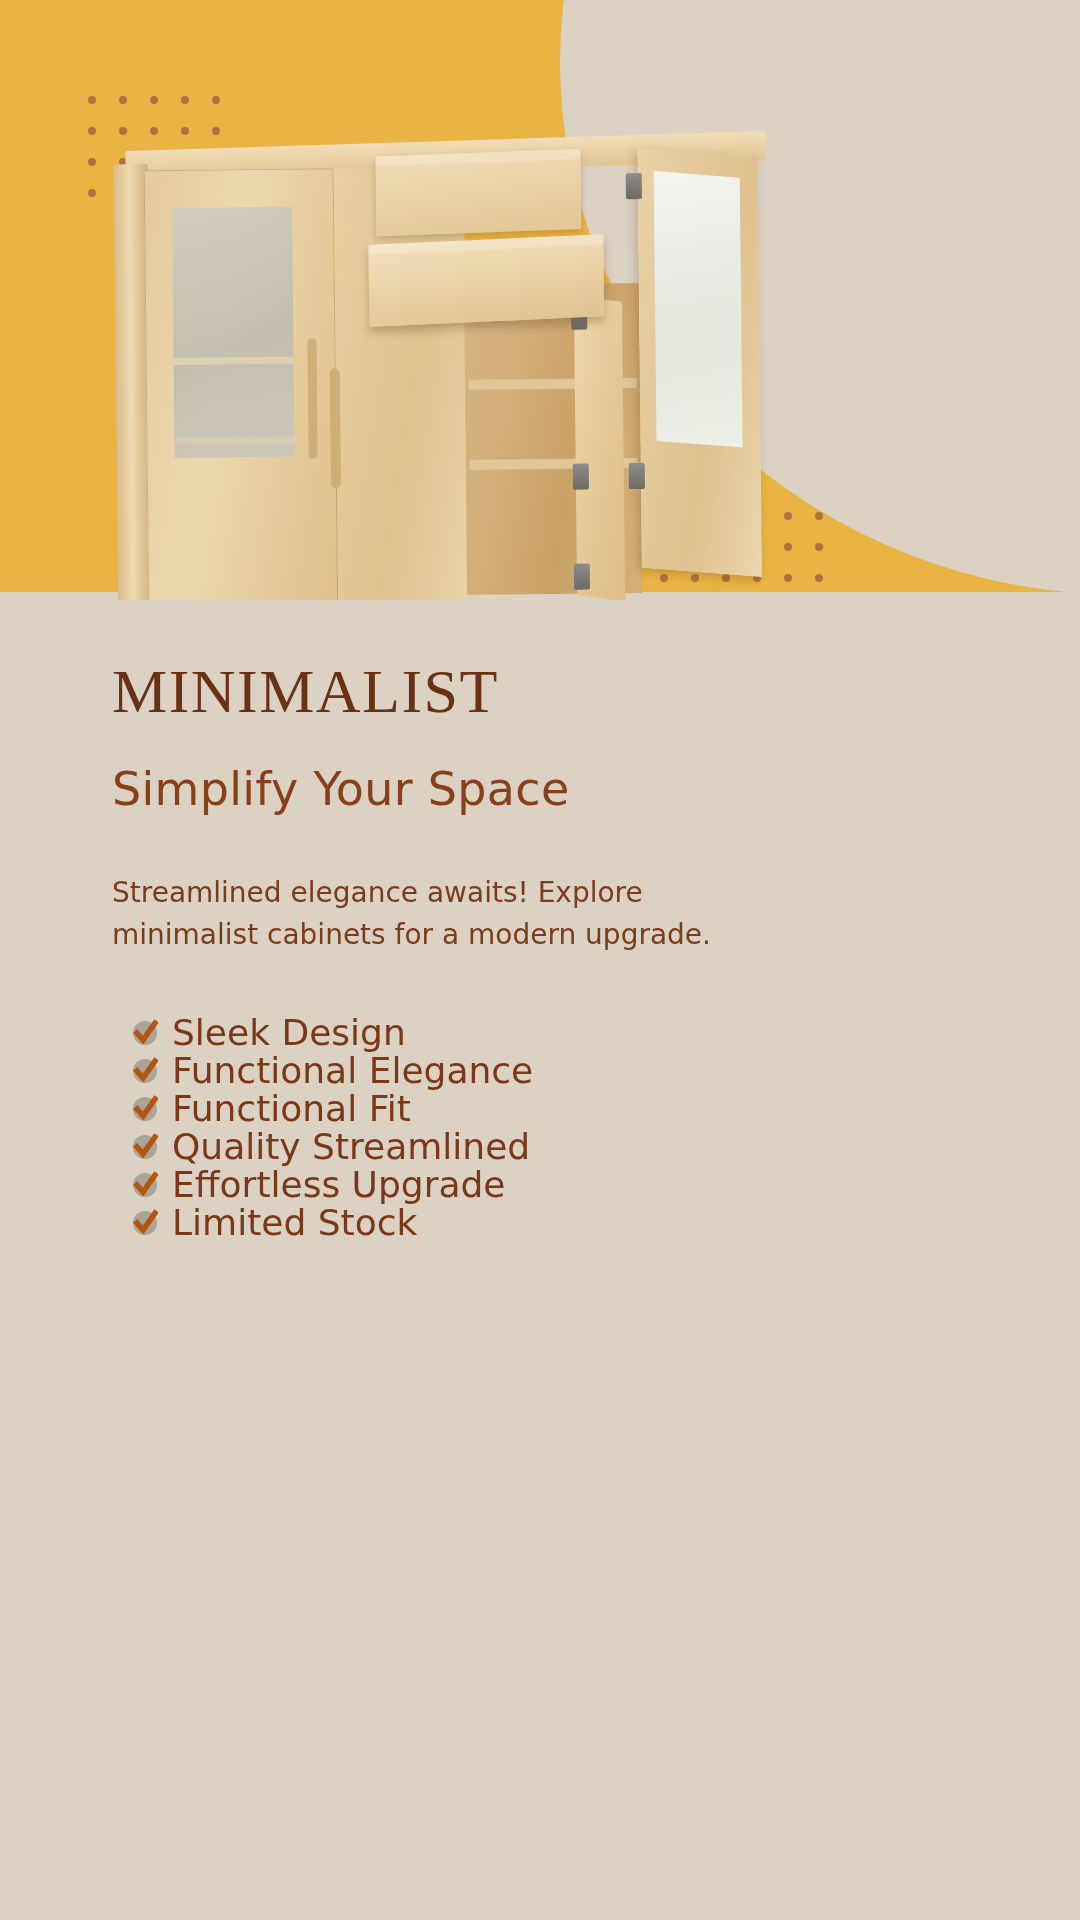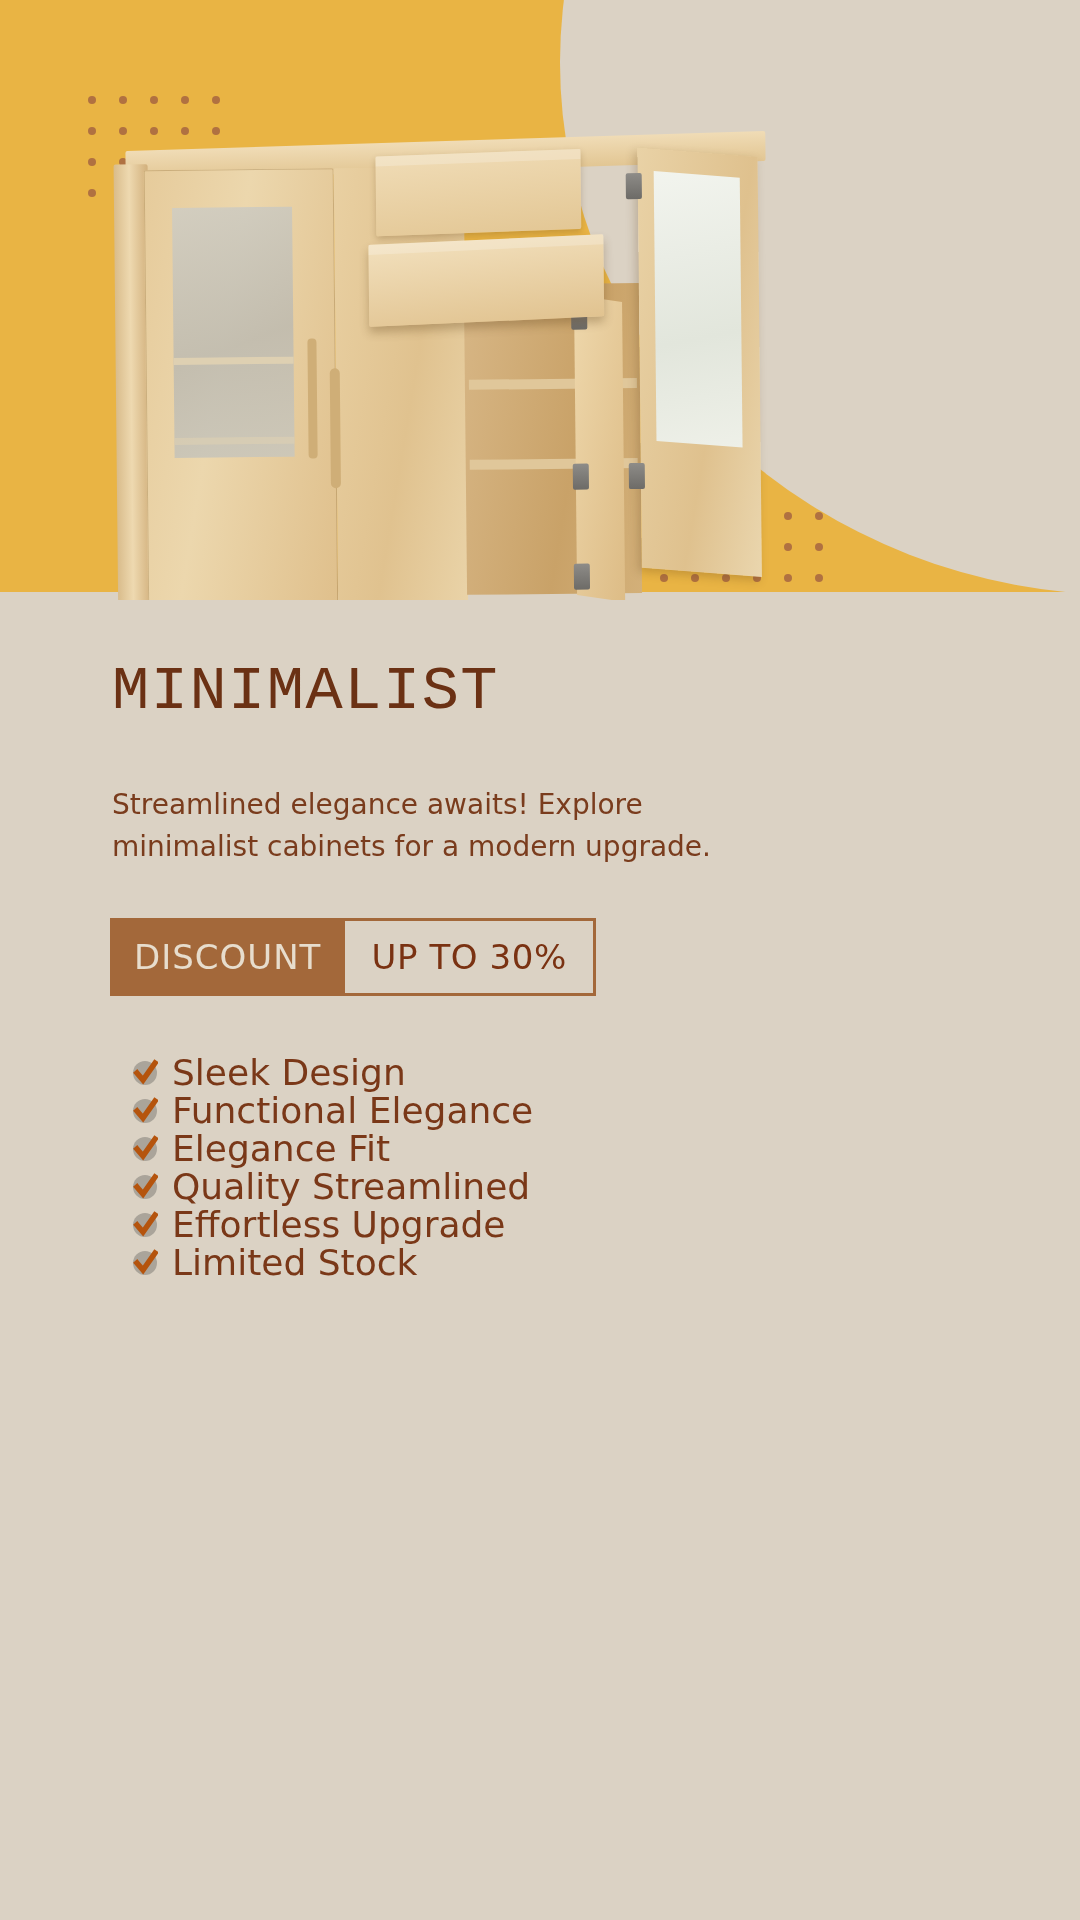--- a/index.html
+++ b/index.html
@@ -129,21 +129,21 @@
     background:linear-gradient(180deg,#8e8c88,#6d6b67);
     border-radius:2px;
   }
 
   
   .content { position:absolute; left:0; top:600px; width:1080px; }
 
   .headline {
     margin:55px 0 0 112px;
     color:#6b3114;
-    font-family:Liberation Mono, monospace;
+    font-family:Liberation Serif, serif;
     font-weight:400;
     font-size:62px;
     line-height:1.18;
     letter-spacing:1.5px;
   }
   .subhead {
     margin:34px 0 0 112px;
     color:#8a3f1b;
     font-size:46px;
     font-weight:400;
@@ -296,27 +296,24 @@
 
   </div>
 </div>
 
 <div class="content">
 
   <h1 class="headline">
     <span>MINIMALIST</span><br>
   </h1>
 
+  <h2 class="subhead">Simplify Your Space</h2>
 
   <p class="body-copy">Streamlined elegance awaits! Explore minimalist cabinets for a modern upgrade.</p>
 
-  <div class="badge">
-    <div class="badge-left">DISCOUNT</div>
-    <div class="badge-right">UP TO 30%</div>
-  </div>
 
   <ul class="features" id="feature-list">
       <li class="feature">
         <span class="check-ico">
           <span class="circ"></span>
           <svg width="26" height="30" viewBox="0 0 26 30">
             <path d="M5 15 L11 22 L23 5" fill="none" stroke="#b5540d" stroke-width="5.5" stroke-linecap="square" stroke-linejoin="miter"></path>
           </svg>
         </span>
         <span class="feature-label">Sleek Design</span>
@@ -330,21 +327,21 @@
         </span>
         <span class="feature-label">Functional Elegance</span>
       </li>
       <li class="feature">
         <span class="check-ico">
           <span class="circ"></span>
           <svg width="26" height="30" viewBox="0 0 26 30">
             <path d="M5 15 L11 22 L23 5" fill="none" stroke="#b5540d" stroke-width="5.5" stroke-linecap="square" stroke-linejoin="miter"></path>
           </svg>
         </span>
-        <span class="feature-label">Elegance Fit</span>
+        <span class="feature-label">Functional Fit</span>
       </li>
       <li class="feature">
         <span class="check-ico">
           <span class="circ"></span>
           <svg width="26" height="30" viewBox="0 0 26 30">
             <path d="M5 15 L11 22 L23 5" fill="none" stroke="#b5540d" stroke-width="5.5" stroke-linecap="square" stroke-linejoin="miter"></path>
           </svg>
         </span>
         <span class="feature-label">Quality Streamlined</span>
       </li>

